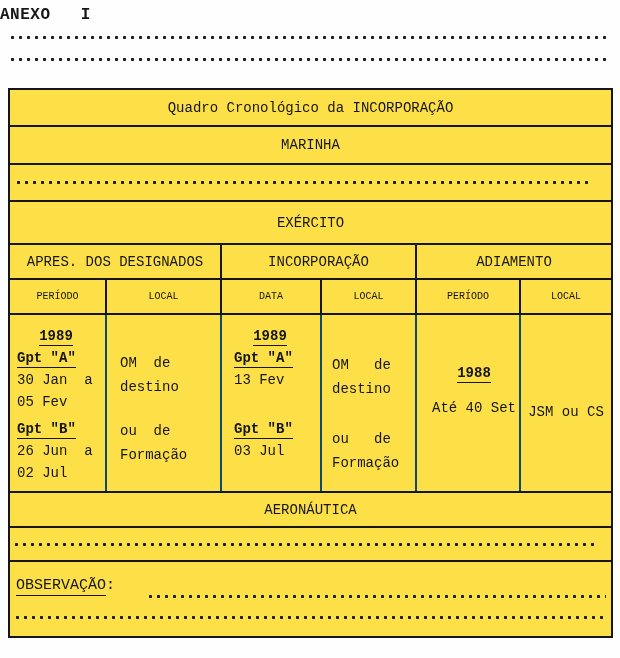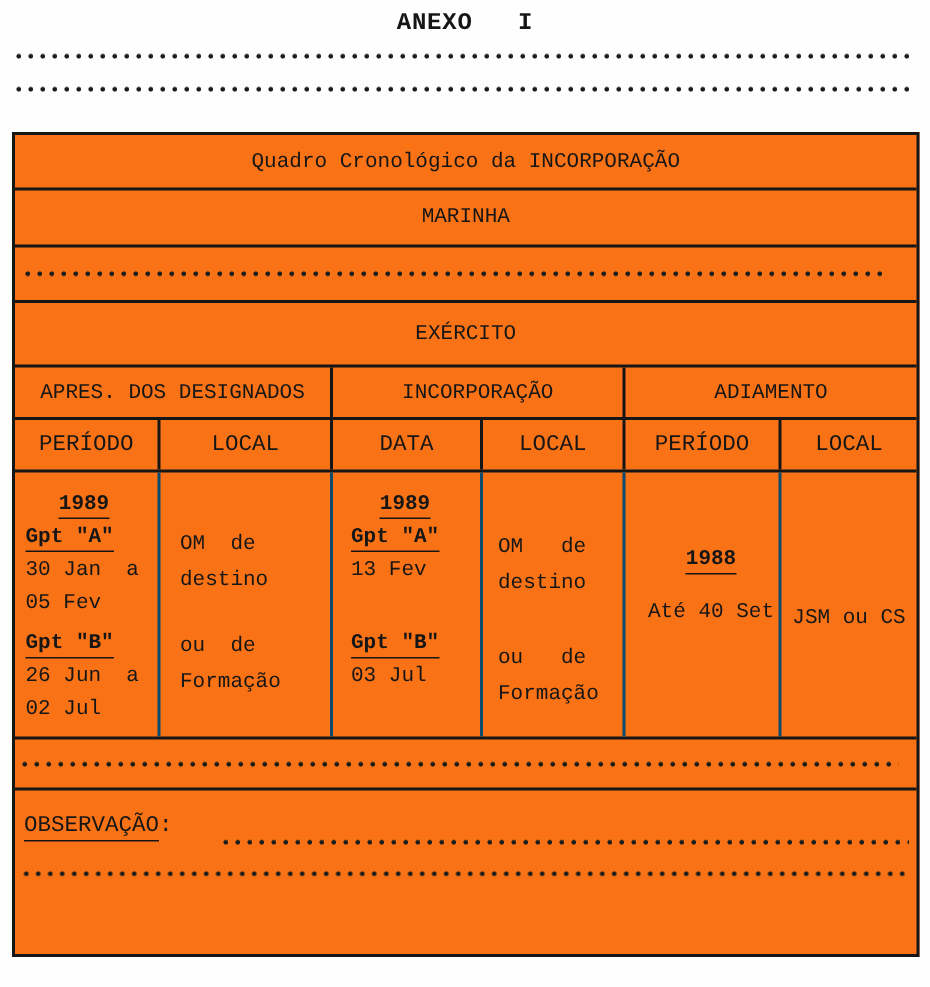--- a/index.html
+++ b/index.html
@@ -19,31 +19,31 @@
     background-size:8px 5px;
     background-repeat:repeat-x;
   }
   .page-dots { position:absolute; left:10px; width:596px; }
   .dots-a { top:35px; }
   .dots-b { top:57px; }
 
   
   .annex-title {
     position:absolute; top:6px; left:0; width:620px;
-    text-align:center; font-size:16px; font-weight:bold;
+    text-align:left; font-size:16px; font-weight:bold;
     letter-spacing:.5px; white-space:pre;
   }
 
   
   .doc-table {
     position:absolute; left:8px; top:88px;
     width:605px; height:550px;
     border:2px solid #161616;
     box-sizing:border-box;
-    background:#f97316;
+    background:#fde047;
     display:flex; flex-direction:column;
   }
   .trow {
     box-sizing:border-box;
     border-bottom:2px solid #161616;
     display:flex; align-items:center; justify-content:center;
     font-size:14px; white-space:pre;
   }
   .r-title     { height:37px; }
   .r-marinha   { height:38px; }
@@ -58,21 +58,21 @@
   .grid3, .grid6 { display:grid; border-bottom:2px solid #161616; box-sizing:border-box; }
   .grid3 { grid-template-columns:212px 195px 1fr; height:35px; }
   .grid6 { grid-template-columns:97px 115px 100px 95px 104px 1fr; }
   .g-sub  { height:35px; }
   .g-data { height:178px; }
   .hcell {
     box-sizing:border-box; border-right:2px solid #161616;
     display:flex; align-items:center; justify-content:center;
     font-size:14px; white-space:pre;
   }
-  .g-sub .hcell { font-size:15px;text-align:right; }
+  .g-sub .hcell { font-size:10px;text-align:right; }
   .hcell:last-child { border-right:none; }
 
   
   .dcell {
     box-sizing:border-box; border-right:2px solid #0c4a6e;
     font-size:14px; overflow:hidden;
   }
   .dcell:last-child { border-right:none; }
   .line { height:22px; line-height:22px; white-space:pre; }
   .u { display:inline-block; line-height:17px; border-bottom:1.6px solid currentColor; }
@@ -190,20 +190,23 @@
         <div class="sp13"></div>
         <div class="line">Até 40 Set</div>
       </div>
 
       <div class="dcell c6">
         <div class="line">JSM ou CS</div>
       </div>
 
     </div>
 
+    <div class="trow r-aero">
+      <span>AERONÁUTICA</span>
+    </div>
 
     <div class="trow r-dot2">
       <div class="dotline"></div>
     </div>
 
     <div class="trow r-obs">
       <div class="obs-label"><span class="u">OBSERVAÇÃO</span><span>:</span></div>
       <div class="dotline obs-dots-1"></div>
       <div class="dotline obs-dots-2"></div>
     </div>

